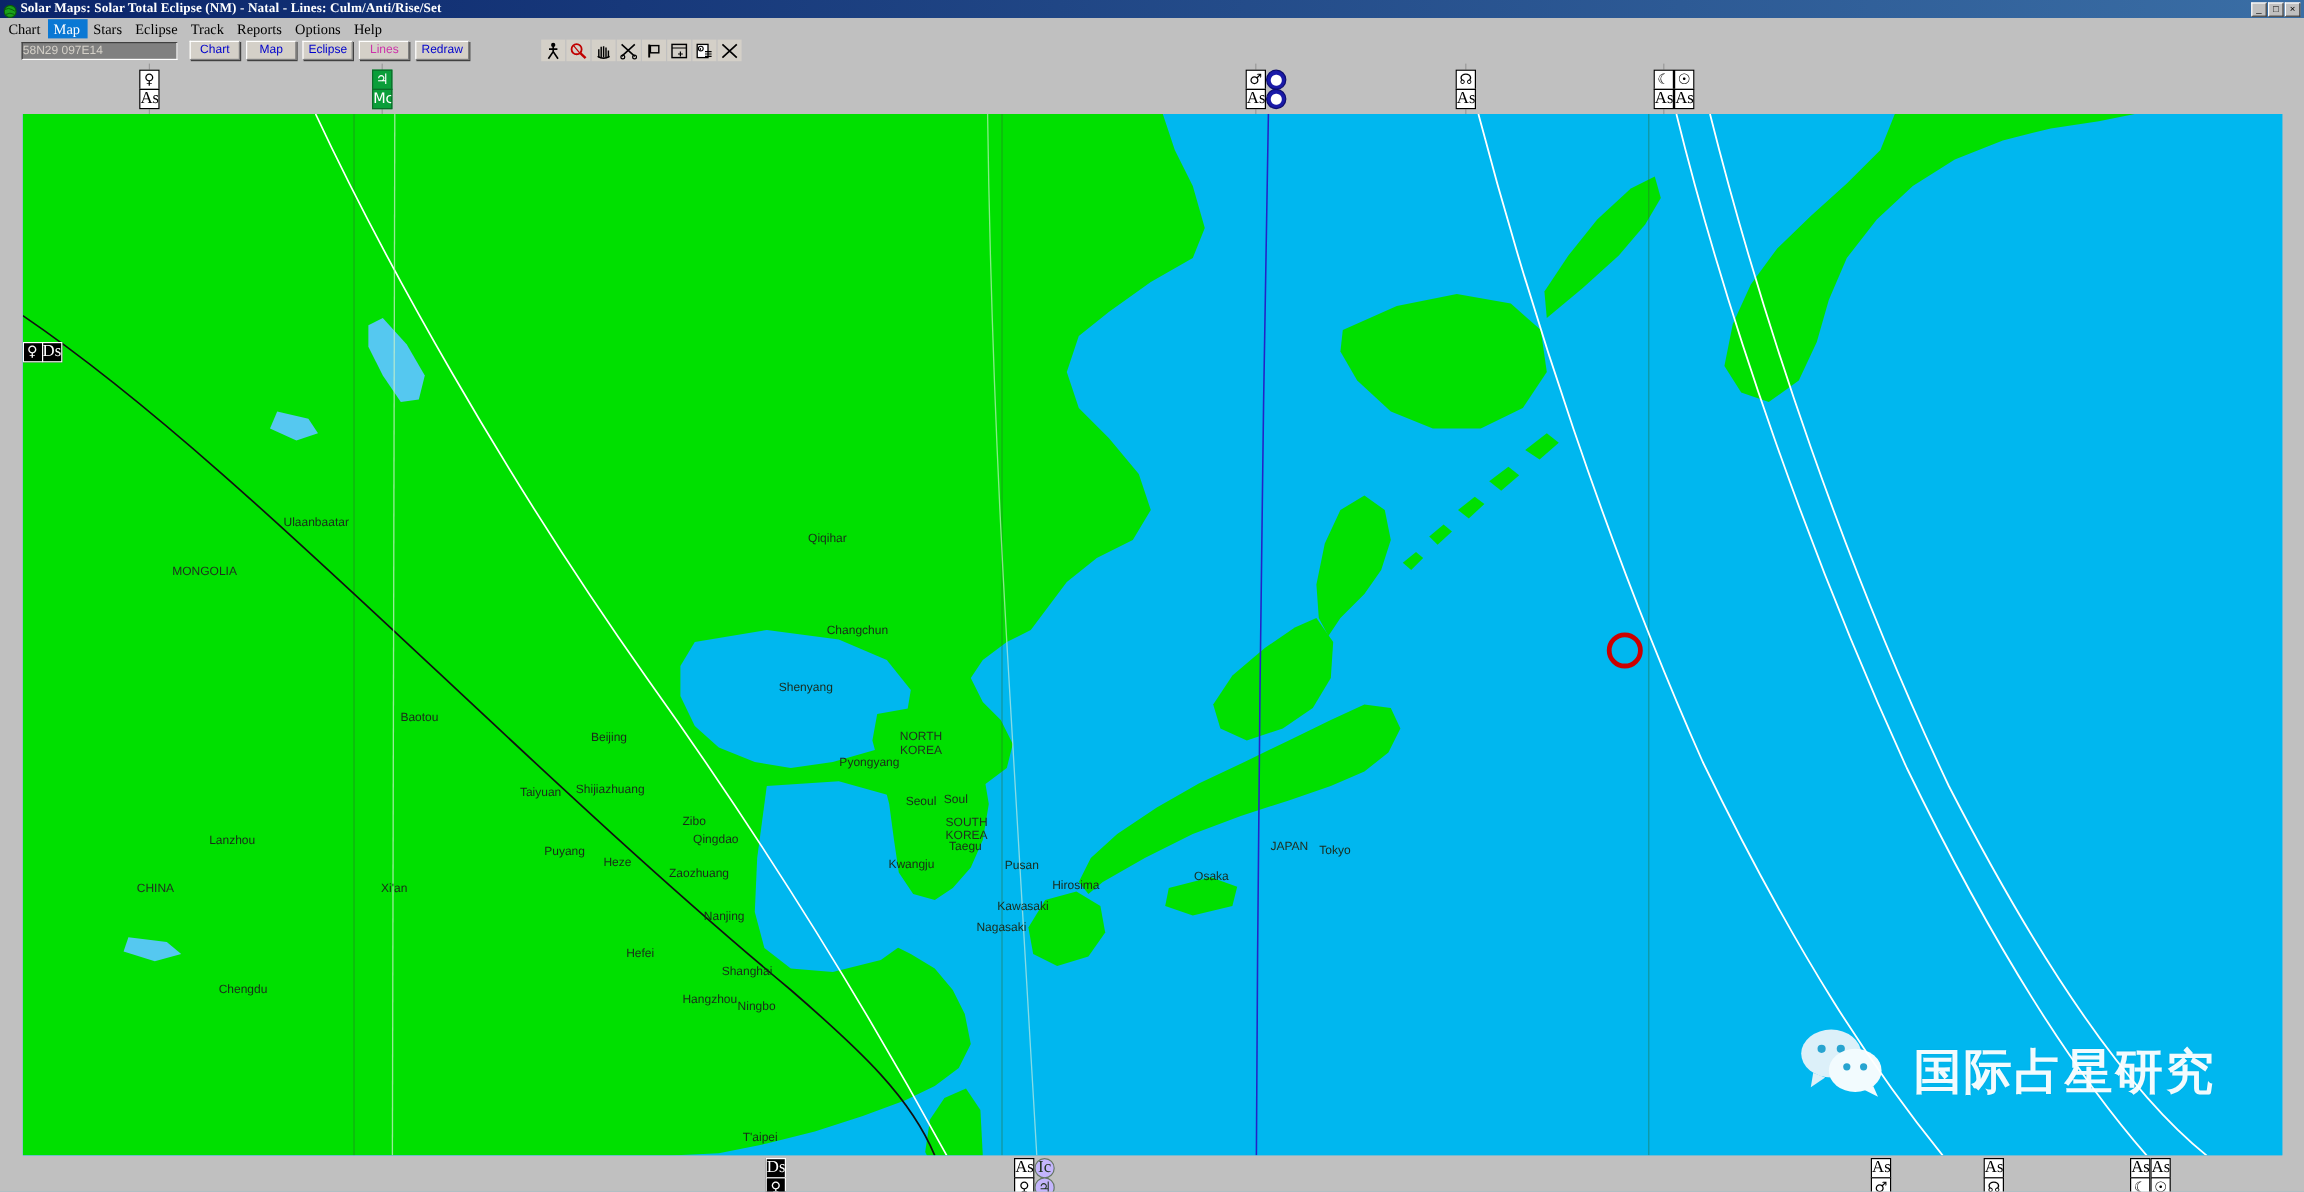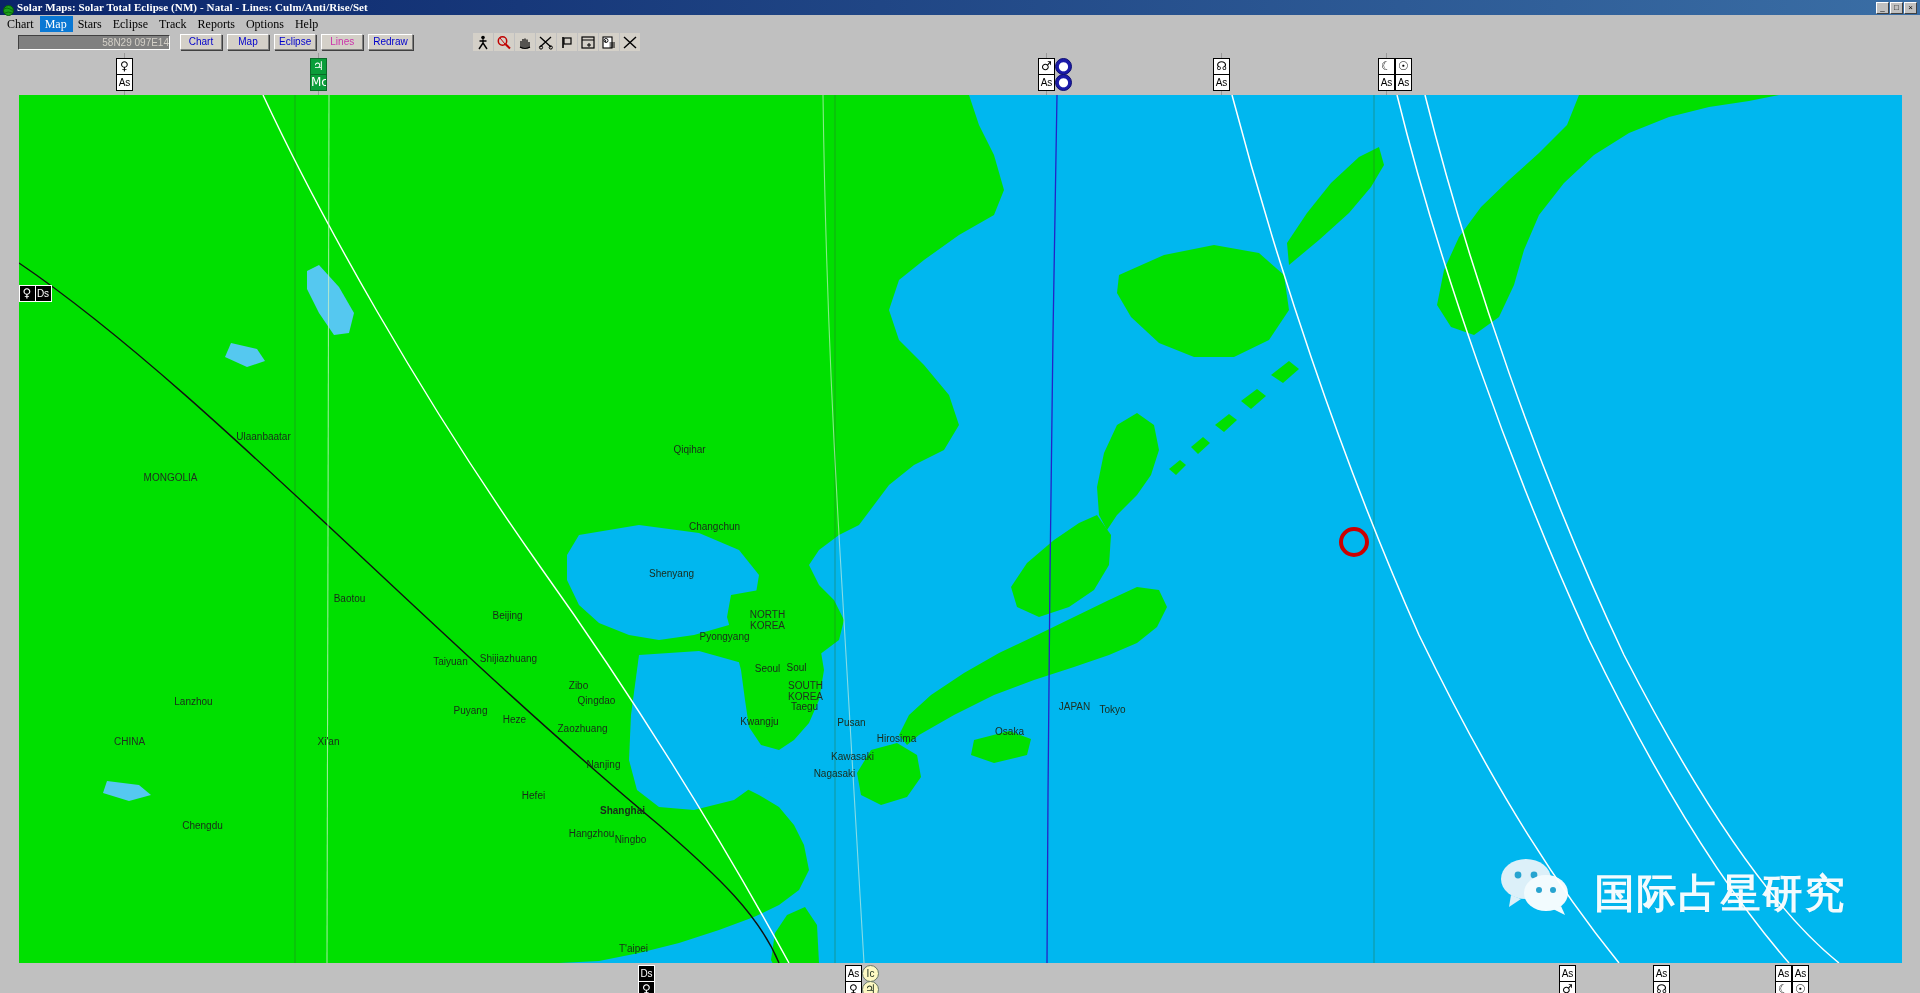--- a/index.html
+++ b/index.html
@@ -63,28 +63,28 @@
 
   
   #toolbar {
     height: 21px;
     background: #c0c0c0;
     display: flex; align-items: center;
     padding: 1px 2px 2px 18px;
     gap: 0;
   }
   #coordfield {
-    width: 152px; height: 15px;
+    width: 130px; height: 15px;
     background: #808080;
     border: 1px solid #404040;
     border-right-color: #ffffff; border-bottom-color: #ffffff;
     color: #d4d0c8;
     font-family: "Liberation Sans", sans-serif;
     font-size: 10px; line-height: 13px;
-    text-align: right;
+    text-align: left;
     margin-right: 10px;
     overflow: hidden; white-space: nowrap;
   }
   .tb-btn {
     height: 16px;
     min-width: 42px;
     background: #d4d0c8;
     border: 1px solid #ffffff;
     border-right-color: #808080; border-bottom-color: #808080;
     box-shadow: 1px 1px 0 #404040;
@@ -131,25 +131,25 @@
     width: 17px; height: 17px;
     border: 1px solid #000;
     background: #ffffff;
     color: #000;
     font-size: 12px; line-height: 15px;
     text-align: center;
     font-family: "DejaVu Sans", sans-serif;
     overflow: hidden;
     margin-bottom: -1px;
   }
-  .glyph.small { font-size: 10px; line-height: 16px; font-family: Liberation Sans, sans-serif; }
+  .glyph.small { font-size: 14px; line-height: 16px; font-family: Liberation Serif, serif; }
   .glyph.inv { background: #000; color: #fff; border-color: #fff; }
   .glyph.grn { background: #0b9e3a; color: #ffffff; border-color: #0b6a28; }
   .glyph.blu { background: #1a1aa8; color: #ffffff; border-color: #0d0d70; border-radius: 50%; }
-  .glyph.gry { background: #fef9c3; color: #223322; border-color: #667766; border-radius: 50%; }
+  .glyph.gry { background: #c4b5fd; color: #223322; border-color: #667766; border-radius: 50%; }
 
   
   #map-wrap {
     position: relative;
     width: 1883px;
     height: 868px;
     margin: 0 auto;
     background: #00b7ef;
     overflow: hidden;
   }
@@ -450,21 +450,21 @@
       <div class="city-label" style="left: 310px; top: 646px; text-align: center;">Xi'an</div>
       <div class="city-label" style="left: 833px; top: 627px; text-align: center;">Pusan</div>
       <div class="city-label" style="left: 878px; top: 643px; text-align: center;">Hirosima</div>
       <div class="city-label country" style="left: 1056px; top: 599px; text-align: center; margin-top: 12px;">JAPAN</div>
       <div class="city-label" style="left: 1094px; top: 614px; text-align: center;">Tokyo</div>
       <div class="city-label" style="left: 991px; top: 636px; text-align: center;">Osaka</div>
       <div class="city-label" style="left: 834px; top: 661px; text-align: center;">Kawasaki</div>
       <div class="city-label" style="left: 816px; top: 678px; text-align: center;">Nagasaki</div>
       <div class="city-label" style="left: 585px; top: 669px; text-align: center;">Nanjing</div>
       <div class="city-label" style="left: 515px; top: 700px; text-align: center;">Hefei</div>
-      <div class="city-label" style="left: 604px; top: 715px; text-align: center; font-weight: bold;">Shanghai</div>
+      <div class="city-label" style="left: 604px; top: 715px; text-align: center;">Shanghai</div>
       <div class="city-label" style="left: 184px; top: 730px; text-align: center;">Chengdu</div>
       <div class="city-label" style="left: 573px; top: 738px; text-align: center;">Hangzhou</div>
       <div class="city-label" style="left: 612px; top: 744px; text-align: center;">Ningbo</div>
       <div class="city-label" style="left: 615px; top: 853px; text-align: center;">T'aipei</div>
     </div>
 
   <div id="watermark">
     <span>
       <svg width="74" height="60" viewBox="0 0 74 60">
         <ellipse cx="27" cy="22" rx="25" ry="20" fill="#e8f4fa"></ellipse>

